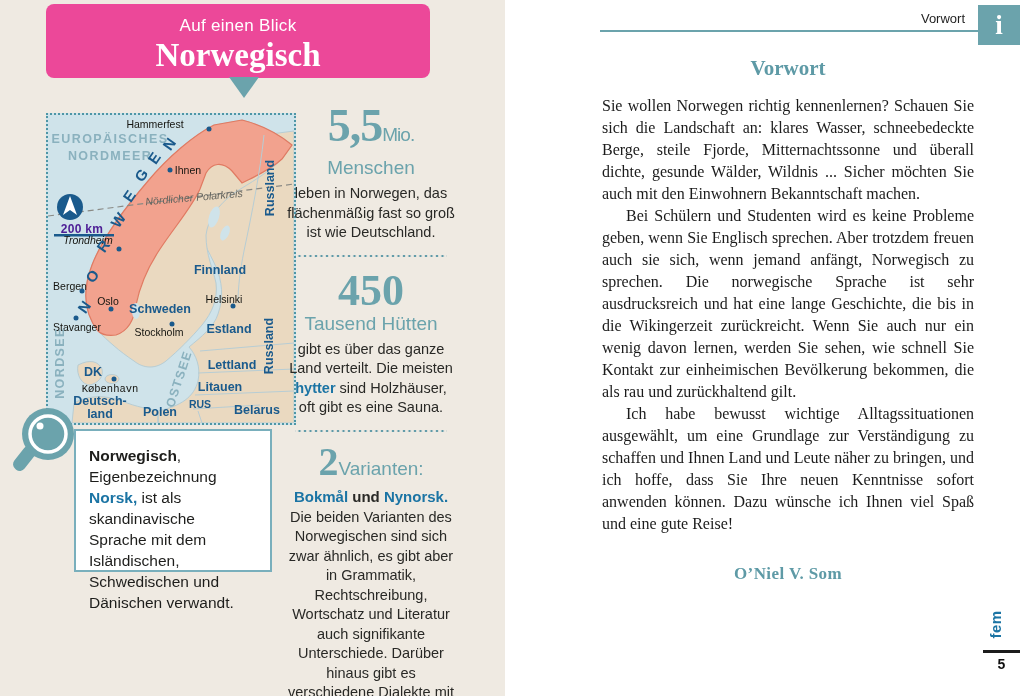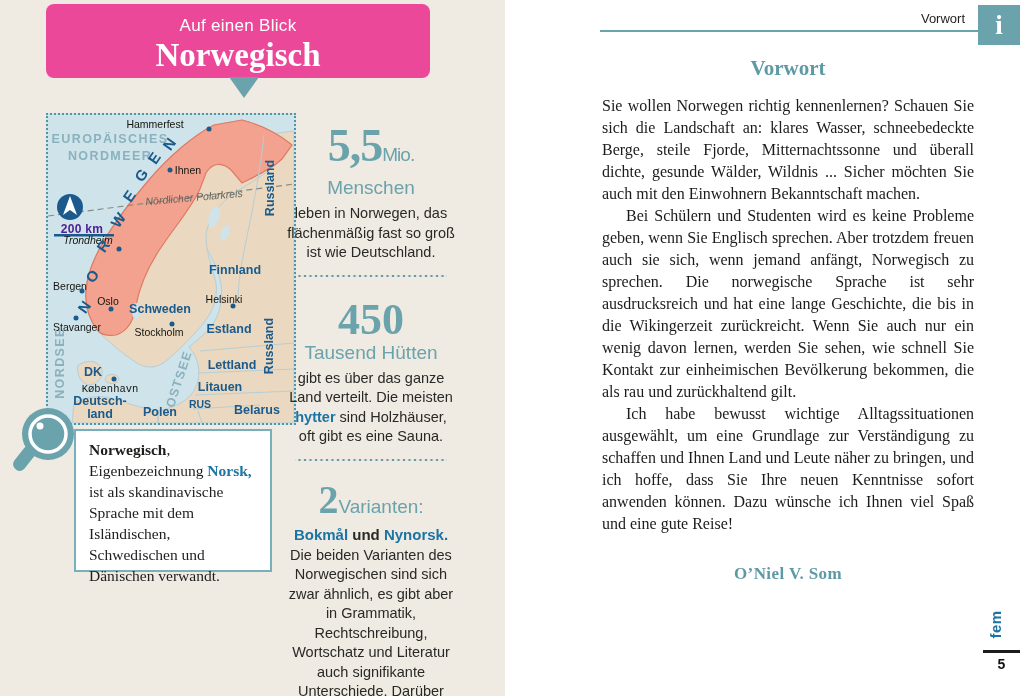--- a/index.html
+++ b/index.html
@@ -31,38 +31,38 @@
   .sea{font-size:12.5px;font-weight:bold;color:#8ab1be;letter-spacing:1.4px;}
   .polar{font-size:10.5px;font-style:italic;color:#63635d;}
   .scale{font-size:12px;font-weight:bold;color:#4c1d95;letter-spacing:.3px;}
   .nw-letter{position:absolute;transform:translate(-50%,-50%) rotate(-55deg);
              font-size:15px;font-weight:bold;color:#1a5a8c;z-index:3;}
   .mdot{position:absolute;width:5px;height:5px;border-radius:50%;background:#1a5a8c;
         transform:translate(-50%,-50%);z-index:3;}
 
   
   .facts{position:absolute;left:287px;top:104px;width:168px;text-align:center;}
-  .fact-numline{font-family:"Liberation Serif",serif;font-weight:bold;color:#6ba3ac;margin-top:20px;}
+  .fact-numline{font-family:"Liberation Serif",serif;font-weight:bold;color:#6ba3ac;}
   .num-big{font-size:46px;line-height:44px;letter-spacing:-1px;}
   .num-mid{font-size:44px;line-height:44px;}
   .num-sm{font-size:40px;line-height:36px;}
   .num-unit{font-family:"Liberation Sans",sans-serif;font-weight:400;font-size:19px;color:#6ba3ac;}
   .fact-sub{font-size:19px;color:#6ba3ac;margin:0 0 5px 0;}
   .fact-body{font-size:14.5px;line-height:19.5px;color:#292926;}
   .term{color:#1b74a4;font-weight:bold;}
   .conj{font-weight:bold;color:#292926;}
   .termline{font-size:15px;font-weight:bold;line-height:20px;margin-bottom:1px;color:#292926;}
   .sep{width:152px;height:4px;margin:11px auto 11px auto;
        background-image:radial-gradient(circle,#5e99a7 1.3px,transparent 1.5px);
        background-size:5.5px 4px;background-repeat:repeat-x;background-position:center;}
 
   
   .infobox{position:absolute;left:74px;top:429px;width:198px;height:143px;background:#fff;
-           border:2.5px solid #79afbc;box-sizing:border-box;padding:8px 13px;
-           font-family:Liberation Serif, serif;font-size:15.5px;line-height:21px;color:#1d1d1b;z-index:4;}
+           border:2.5px solid #79afbc;box-sizing:border-box;padding:14px 13px;
+           font-family:Liberation Sans, sans-serif;font-size:15.5px;line-height:21px;color:#1d1d1b;z-index:4;}
   .infobox .ib-bold{font-weight:bold;}
 
   .magnifier{position:absolute;left:12px;top:402px;width:70px;height:74px;z-index:5;}
 
   
   .runhead{position:absolute;top:11px;right:55px;font-size:13px;color:#1f1f1f;}
   .runrule{position:absolute;top:30px;left:95px;width:378px;height:2px;background:#6ba3ac;}
   .ibadge{position:absolute;top:5px;right:0;width:42px;height:40px;background:#6ba3ac;color:#fff;
           font-family:"Liberation Serif",serif;font-weight:bold;font-size:27px;
           text-align:center;line-height:40px;}
@@ -126,21 +126,21 @@
     <div class="mlabel city" style="left: 107px; top: 9px;">Hammerfest</div>
         <div class="mlabel city" style="left: 140px; top: 55px;">Ihnen</div>
         <div class="mlabel city" style="left: 40px; top: 125px; font-style: italic;">Trondheim</div>
         <div class="mlabel city" style="left: 22px; top: 171px;">Bergen</div>
         <div class="mlabel city" style="left: 60px; top: 186px;">Oslo</div>
         <div class="mlabel city" style="left: 29px; top: 212px;">Stavanger</div>
         <div class="mlabel city" style="left: 104px; top: 217px; margin-left: 7px;">Stockholm</div>
         <div class="mlabel city" style="left: 176px; top: 184px;">Helsinki</div>
         <div class="mlabel city" style="left: 62px; top: 274px; font-family: Liberation Mono, monospace;">København</div>
         <div class="mlabel country" style="left: 112px; top: 194px;">Schweden</div>
-        <div class="mlabel country" style="left: 187px; top: 155px;">Finnland</div>
+        <div class="mlabel country" style="left: 172px; top: 155px;">Finnland</div>
         <div class="mlabel country" style="left: 181px; top: 214px;">Estland</div>
         <div class="mlabel country" style="left: 184px; top: 250px;">Lettland</div>
         <div class="mlabel country" style="left: 172px; top: 272px;">Litauen</div>
         <div class="mlabel country-sm" style="left: 152px; top: 289px;">RUS</div>
         <div class="mlabel country" style="left: 209px; top: 295px;">Belarus</div>
         <div class="mlabel country" style="left: 112px; top: 297px;">Polen</div>
         <div class="mlabel country" style="left: 52px; top: 286px;">Deutsch-</div>
         <div class="mlabel country" style="left: 52px; top: 299px;">land</div>
         <div class="mlabel country" style="left: 45px; top: 257px;">DK</div>
         <div class="mlabel country" style="left: 222px; top: 73px; transform: translate(-50%, -50%) rotate(-90deg);">Russland</div>

